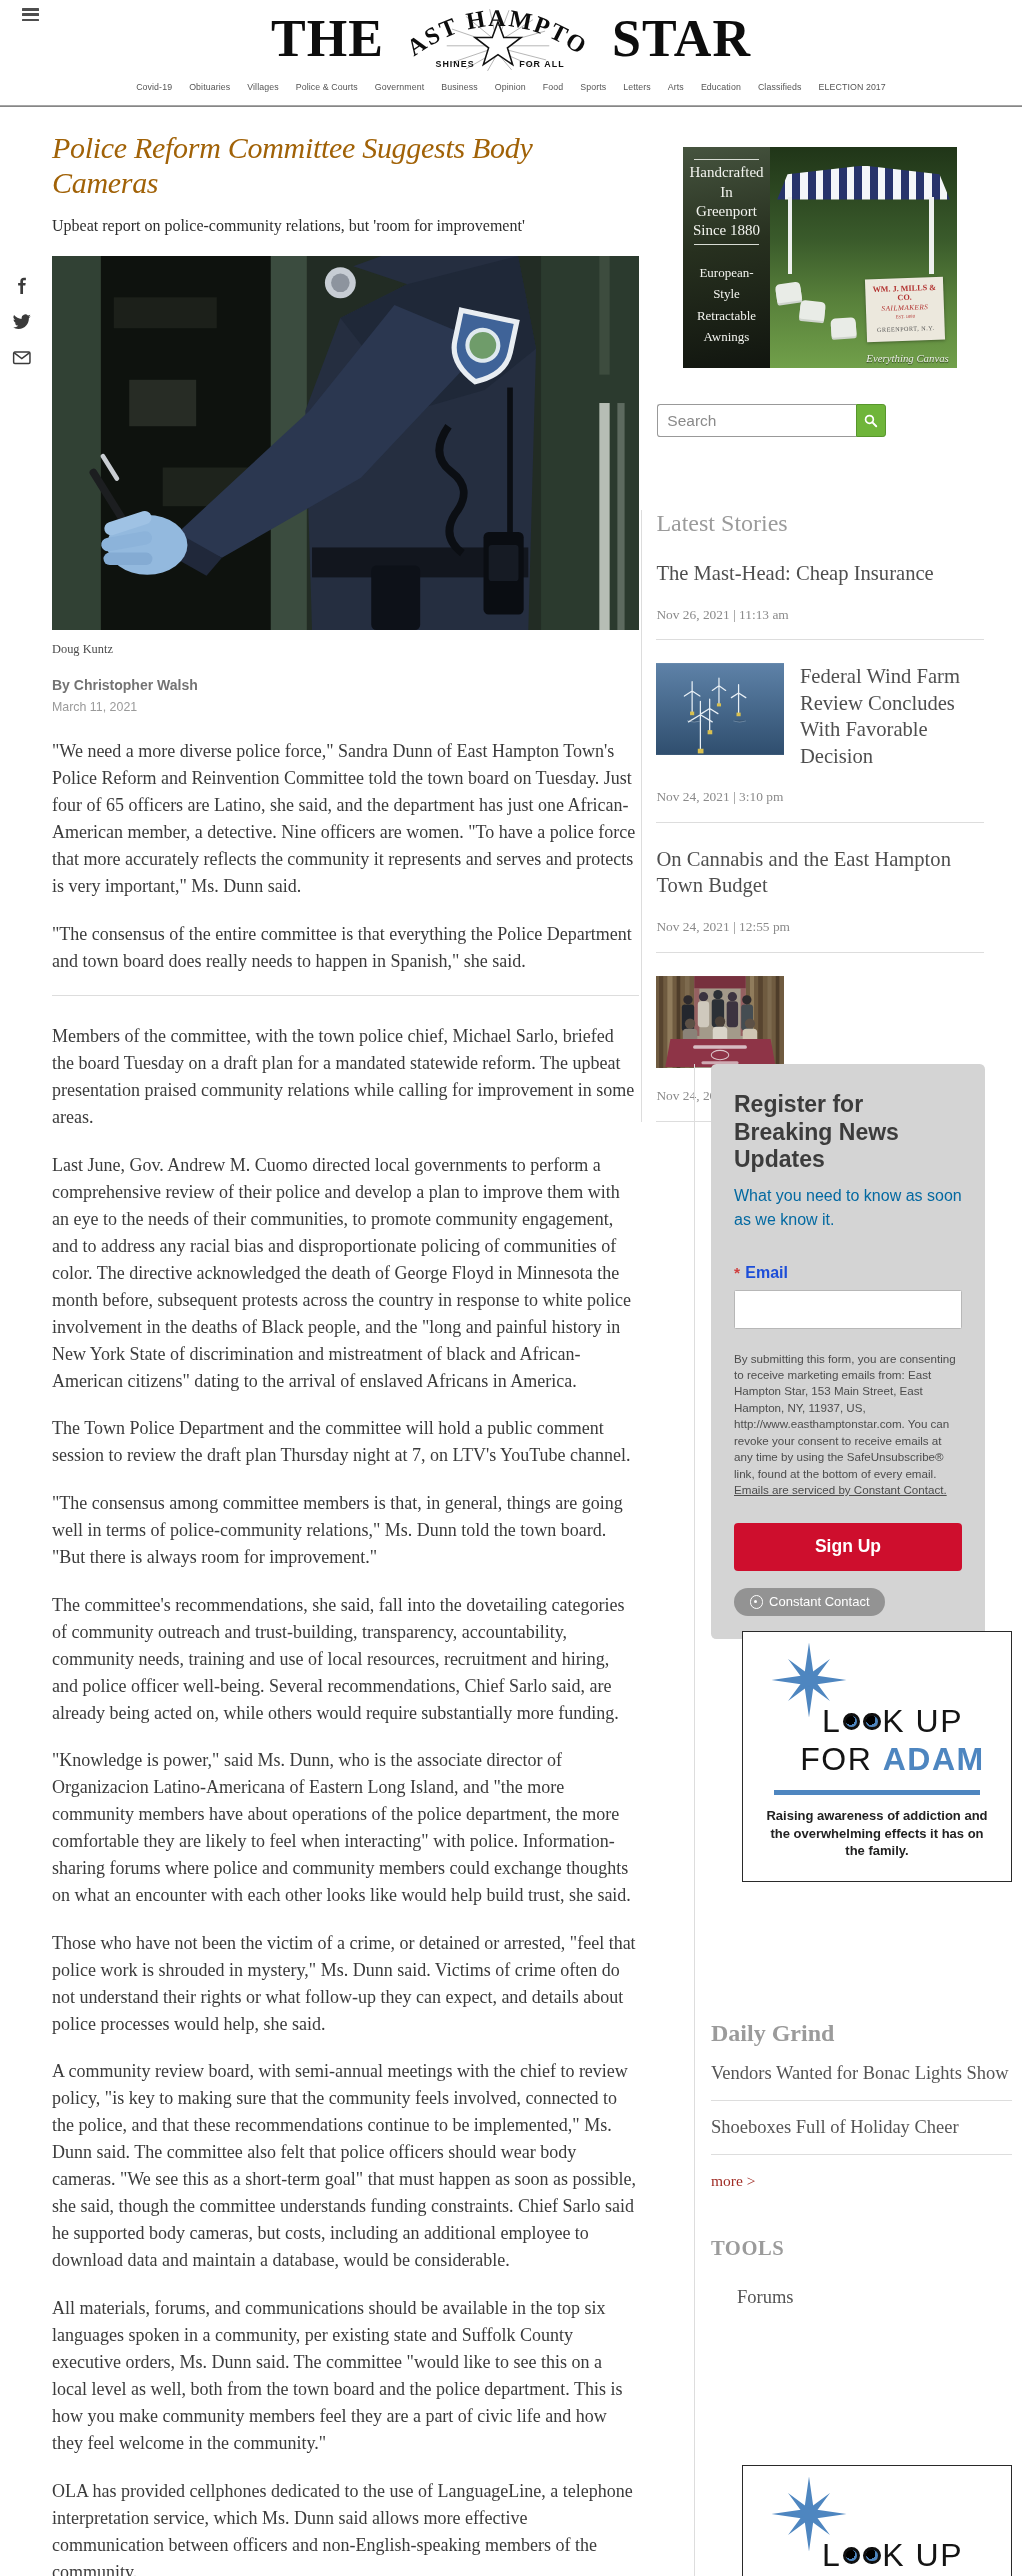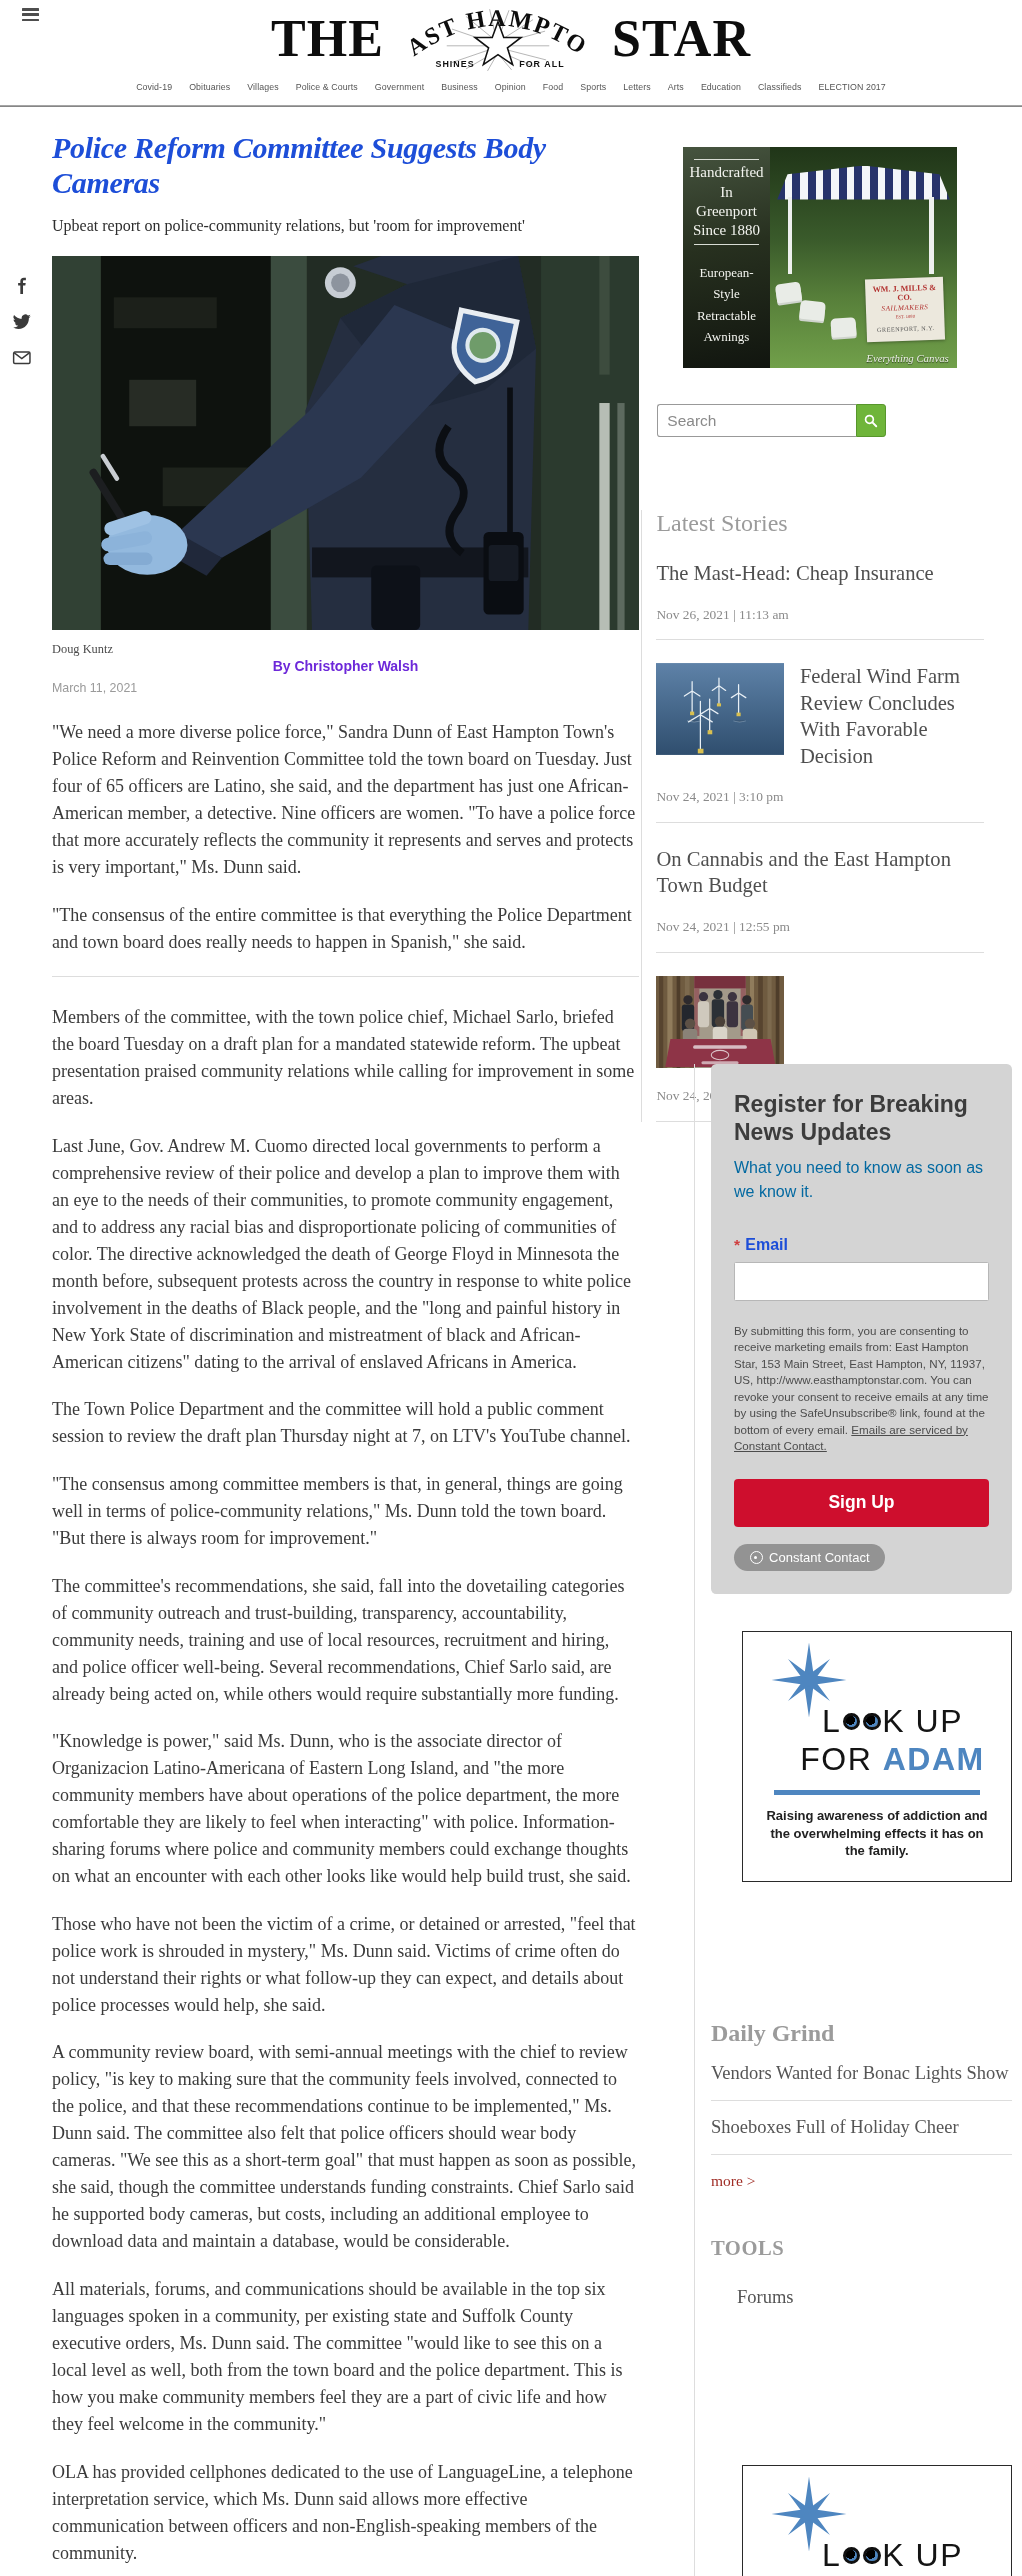--- a/index.html
+++ b/index.html
@@ -12,26 +12,26 @@
   .hamburger span { display:block; height:2.6px; background:#4e4e4e; margin-bottom:2.6px; border-radius:0.5px; }
   .masthead { position:absolute; left:0; top:5.2px; width:100%; display:flex; justify-content:center; align-items:center; }
   .mh-word { font-family:"Liberation Serif", serif; font-weight:700; font-size:52px; letter-spacing:1px; color:#0d0d0d; line-height:1; }
   .mh-emblem { width:222px; height:68px; margin:0 3.1px; }
   .topnav { position:absolute; left:0; top:82px; width:100%; display:flex; justify-content:center; gap:17px; }
   .nav-link { font-size:8.8px; color:#555; text-decoration:none; letter-spacing:0.1px; white-space:nowrap; cursor:pointer; }
   .header-rule { position:absolute; left:0; top:105px; width:100%; height:1.5px; background:linear-gradient(#b5b5b5,#777); }
 
   
   .article-col { position:absolute; left:52px; top:131px; width:587px; }
-  .headline { font-family:"Liberation Serif", serif; font-style:italic; font-weight:700; font-size:30px; line-height:1.16; color:#1d4ed8; letter-spacing:-0.3px; }
+  .headline { font-family:"Liberation Serif", serif; font-style:italic; font-weight:400; font-size:30px; line-height:1.16; color:#a16207; letter-spacing:-0.3px; }
   .subhead { font-family:"Liberation Serif", serif; font-size:16px; line-height:1.5; color:#2e2e2e; margin-top:13.4px; max-width:505px; }
   .photo-wrap { margin-top:18.5px; width:587px; height:374px; background:#27322a; }
   .photo-svg { display:block; width:100%; height:100%; }
   .photo-credit { font-family:"Liberation Serif", serif; font-size:12.4px; color:#4a4a4a; margin-top:11.3px; }
-  .byline { font-size:14px; font-weight:700; color:#6d28d9; margin-top:1px;text-align:center; }
+  .byline { font-size:14px; font-weight:700; color:#737373; margin-top:20px; }
   .art-date { font-size:12.4px; color:#9a9a9a; margin-top:7.2px; }
   .article-body { margin-top:24px; }
   .para { font-family:"Liberation Serif", serif; font-size:18px; line-height:1.5; color:#3b3b3b; margin-bottom:20.6px; }
   .lead-rule { border-top:0.5px solid #ddd; margin:6.2px 0 27px 0; }
 
   
   .social { position:absolute; left:12.4px; top:276px; display:flex; flex-direction:column; gap:16.5px; }
   .social .sico { width:19.6px; height:19.6px; cursor:pointer; }
 
   
@@ -69,21 +69,21 @@
   .story { display:block; }
   .story-row { display:flex; gap:15.5px; margin-top:23px; }
   .story .thumb { flex:0 0 128px; height:92px; display:block; }
   .story .thumb svg { width:128px; height:92px; display:block; }
   .story-title { font-family:"Liberation Serif", serif; font-size:20.6px; line-height:1.28; color:#4f4f4f; font-weight:400; cursor:pointer; }
   .story-date { font-family:"Liberation Serif", serif; font-size:13.4px; color:#8a8a8a; margin-top:20.6px; }
   .story-div { border-bottom:0.5px solid #ddd; margin-top:16.5px; }
 
   .side-rule { position:absolute; left:694px; top:1064px; height:2117px; border-left:0.5px solid #ddd; }
 
-  .register { position:absolute; left:711px; top:1064px; width:301px; background:#d4d4d4; border-radius:5.2px; padding:27px 23px 23px 23px; font-family:"Liberation Sans",sans-serif; }
+  .register { position:absolute; left:711px; top:1064px; width:274px; background:#d4d4d4; border-radius:5.2px; padding:27px 23px 23px 23px; font-family:"Liberation Sans",sans-serif; }
   .register h2 { font-size:23px; font-weight:700; color:#3c3c3c; line-height:1.2; }
   .reg-sub { font-size:16px; color:#0369a1; margin-top:10px; line-height:1.5; }
   .reg-label { margin-top:32px; display:flex; align-items:baseline; gap:5.2px; }
   .req { color:#cf3e3e; font-size:15.5px; font-weight:700; }
   .reg-email { font-size:16px; font-weight:700; color:#1d4ed8; }
   .reg-input { margin-top:8.2px; width:100%; height:39px; background:#fff; border:0.5px solid #b7b7b7; border-radius:1.5px; font-size:15.5px; padding:0 8.2px; }
   .reg-disc { margin-top:21.6px; font-size:11.6px; color:#4c4c4c; line-height:1.42; }
   .reg-link { color:#4c4c4c; text-decoration:underline; cursor:pointer; }
   .reg-btn { margin-top:24px; width:100%; height:48px; background:#ce0e2d; border:none; border-radius:4.1px; color:#fff; font-size:17.5px; font-weight:700; cursor:pointer; font-family:"Liberation Sans",sans-serif; }
   .reg-badge-row { margin-top:17.5px; }

